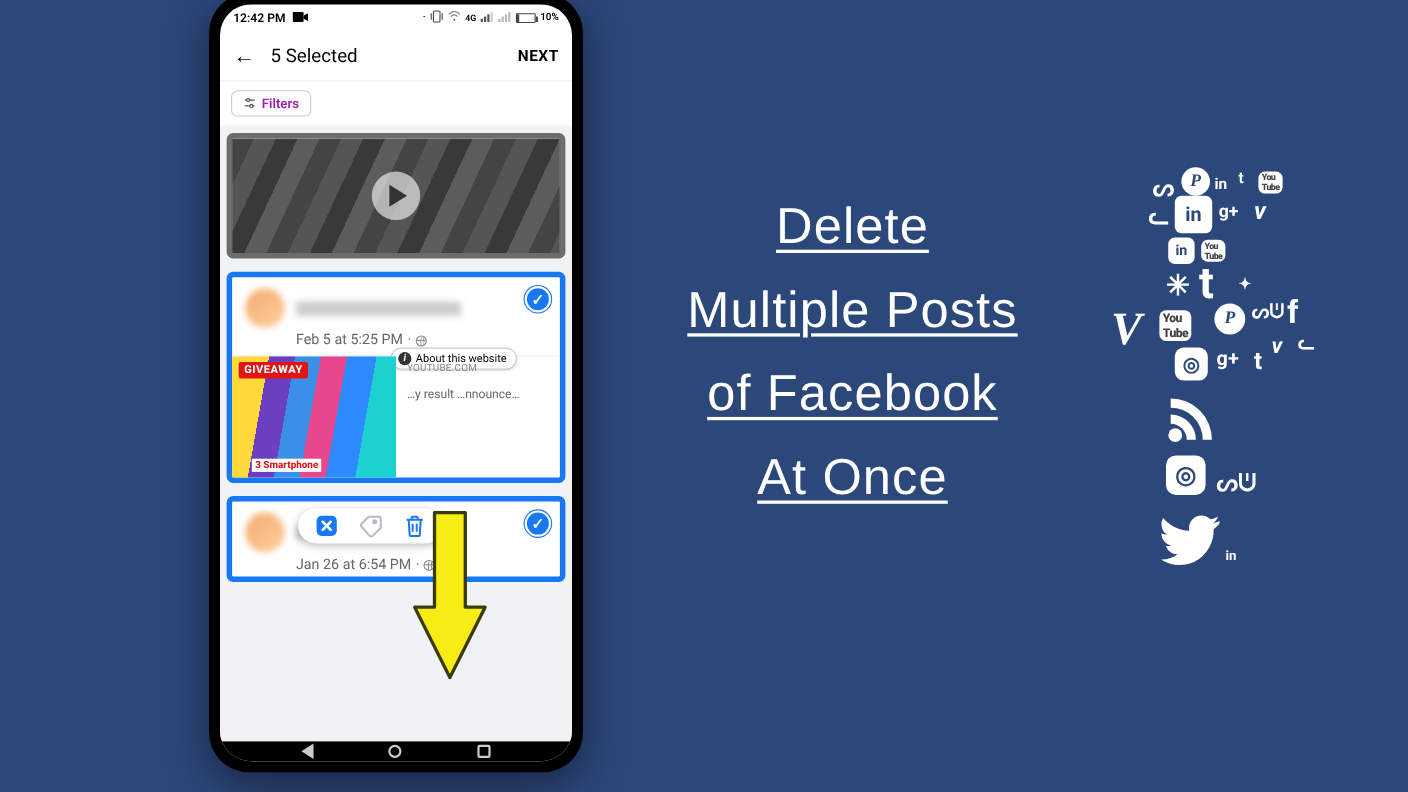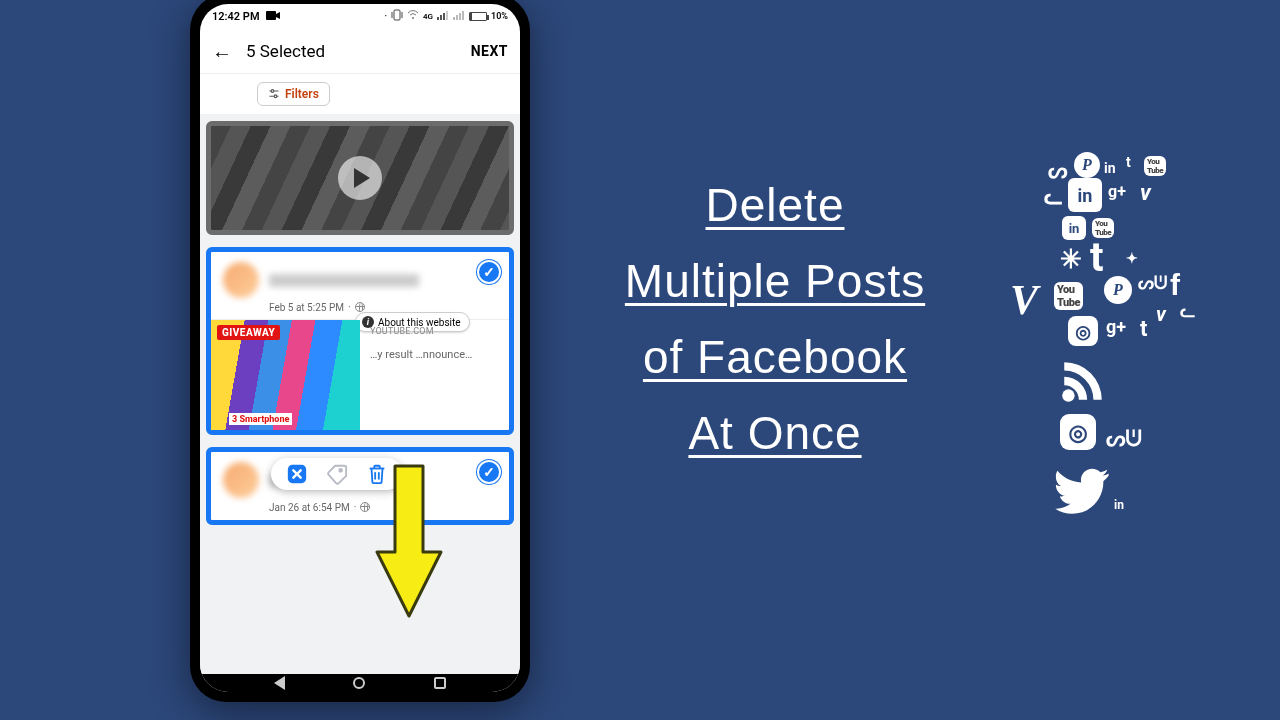--- a/index.html
+++ b/index.html
@@ -58,21 +58,21 @@
   }
   .back-arrow { font-size:20px; font-weight:bold; margin-right:14px; cursor:pointer; }
   .toolbar-title { font-size:17px; font-weight:400; flex:1; }
   .next-btn { font-size:14px; font-weight:700; letter-spacing:.5px; color:#000;padding-left:30px; }
 
   
   .filtersrow { padding:8px 10px; border-bottom:1px solid #f1f1f1; }
   .filters-chip {
     display:inline-flex; align-items:center; gap:5px;
     border:1px solid #ccc; border-radius:6px;
-    padding:4px 10px; font-size:12px; font-weight:600; color:#c2410c;margin-left:47px;
+    padding:4px 10px; font-size:12px; font-weight:600; color:#a21caf;
   }
   .filters-chip svg { width:12px; height:12px; }
 
   
   .feed { flex:1; overflow:hidden; background:#f1f2f4; }
 
   .card-wrap { padding:6px 0; }
   .card-sel {
     margin:0 6px;
     border:5px solid #1877f2;
@@ -103,21 +103,21 @@
     background:#1877f2; color:#fff;
     display:flex; align-items:center; justify-content:center;
     font-size:14px; font-weight:bold;
     border:2px solid #fff;
     box-shadow:0 0 0 1px #1877f2;
   }
 
   .post-head { display:flex; align-items:center; gap:10px; padding:10px 12px 4px; }
   .avatar { width:36px; height:36px; border-radius:50%; background:linear-gradient(135deg,#f6a96d,#fecf9e); filter:blur(3px); }
   .name-blur { width:150px; height:13px; background:#ccc; filter:blur(3px); border-radius:2px; }
-  .meta { font-size:10px; color:#666; padding:0 12px 6px 58px; display:flex; align-items:flex-start; gap:4px; }
+  .meta { font-size:13px; color:#666; padding:0 12px 6px 58px; display:flex; align-items:center; gap:4px; }
   .globe { width:10px; height:10px; border:1px solid #888; border-radius:50%; position:relative; overflow:hidden; }
   .globe::before { content:""; position:absolute; left:3px; top:-1px; width:2px; height:12px; border-left:1px solid #888; border-right:1px solid #888; border-radius:50%; }
   .globe::after { content:""; position:absolute; left:-1px; top:3px; height:2px; width:12px; border-top:1px solid #888; }
 
   .link-card { display:flex; border-top:1px solid #eee; }
   .link-card .thumb { width:50%; height:110px; background:linear-gradient(100deg,#ffd93a 0 20%,#6b3fbf 20% 34%,#3b8fe6 34% 48%,#e9478b 48% 62%,#2e8bff 62% 78%,#1ed1d1 78% 100%); position:relative; }
   .thumb .ga { position:absolute; top:5px; left:6px; background:#e11313; color:#fff; font-size:10px; font-weight:800; padding:2px 5px; border-radius:2px; letter-spacing:.5px; }
   .thumb .sp { position:absolute; bottom:5px; left:18px; background:#fff; color:#e11313; font-size:9px; font-weight:800; padding:1px 3px; }
   .link-card .info { width:50%; padding:6px 8px 6px 10px; font-size:13px; position:relative; }
   .link-card .src { font-size:9px; color:#888; text-transform:uppercase; margin-bottom:2px; letter-spacing:.2px;}

